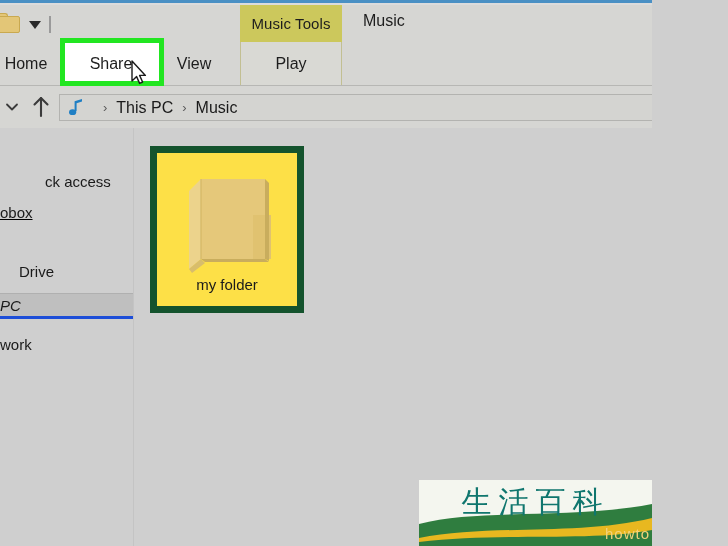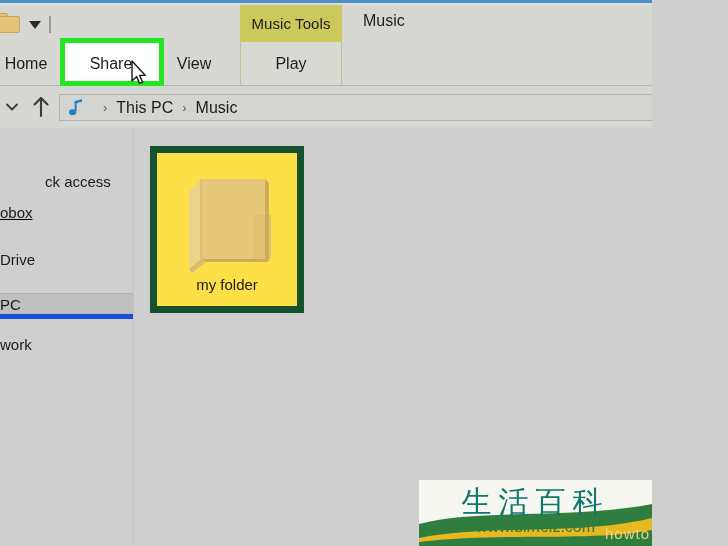--- a/index.html
+++ b/index.html
@@ -236,22 +236,23 @@
     font-size: 15px;
     color: #1a1a1a;
     white-space: nowrap;
     
     margin-left: -14px;
     padding-left: 14px;
   }
   .nav-item.selected {
     background: #bfbfbf;
     border-top: 1px solid #b0b0b0;
-    border-bottom: 5px solid #1d4ed8;
-    box-sizing: border-box;
+    border-bottom: 3px solid #1d4ed8;
+    box-sizing: border-box;
+    font-style: italic;
   }
 
   
   .content {
     position: absolute;
     left: 135px; top: 128px;
     width: 593px; height: 418px;
     background: #cfcfcf;
   }
   .file-tile {
@@ -398,21 +399,21 @@
     <span class="crumb">Music</span>
   </div>
 
   <div class="sidebar">
     <div class="nav-item" style="top:40px;margin-left:45px;">
       <span class="lbl">ck access</span>
     </div>
     <div class="nav-item" style="top:71px;text-decoration:underline;">
       <span class="lbl">obox</span>
     </div>
-    <div class="nav-item" style="top:118px;">
+    <div class="nav-item" style="top:130px;padding-left:19px;">
       <span class="lbl">Drive</span>
     </div>
     <div class="nav-item selected" style="top:165px;">
       <span class="lbl">PC</span>
     </div>
     <div class="nav-item" style="top:203px;text-align:right;">
       <span class="lbl">work</span>
     </div>
   </div>
 
@@ -439,16 +440,15 @@
 
   <div class="watermark">
     <div class="wm-bg"></div>
     <svg width="233" height="66" style="position:absolute;left:0;top:0;z-index:1;">
       <path d="M0 44 C60 28, 150 40, 233 24 L233 66 L0 66 Z" fill="#2f7d3f"></path>
       <path d="M0 58 C70 44, 160 56, 233 38 L233 66 L0 66 Z" fill="#e8b820"></path>
       <path d="M0 62 C80 52, 170 62, 233 50 L233 66 L0 66 Z" fill="#2f7d3f"></path>
     </svg>
     <div class="wm-howto">howto</div>
     <div class="wm-cn">生活百科</div>
-    <div class="wm-url">www.bimeiz.com</div>
   </div>
 
 </div>
 
 </body></html>

